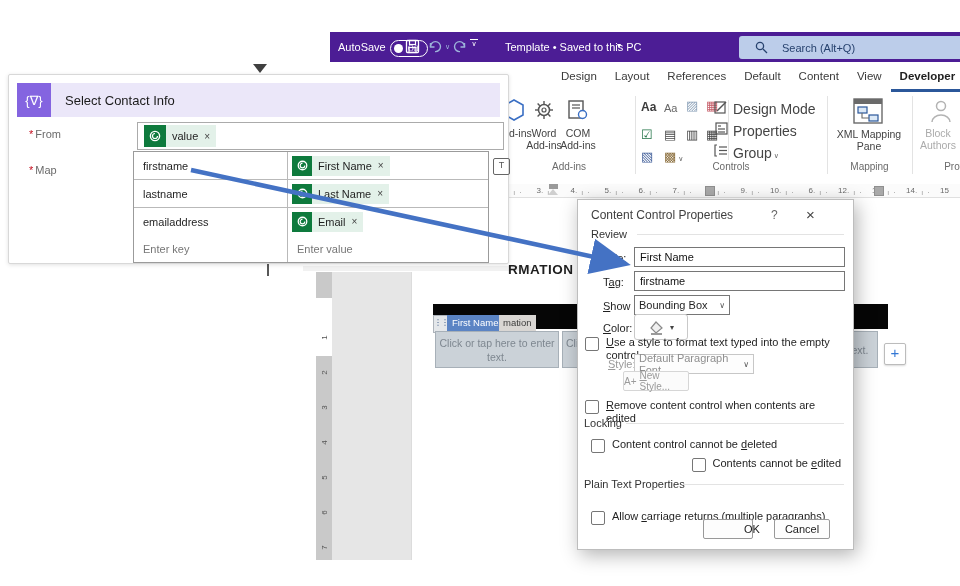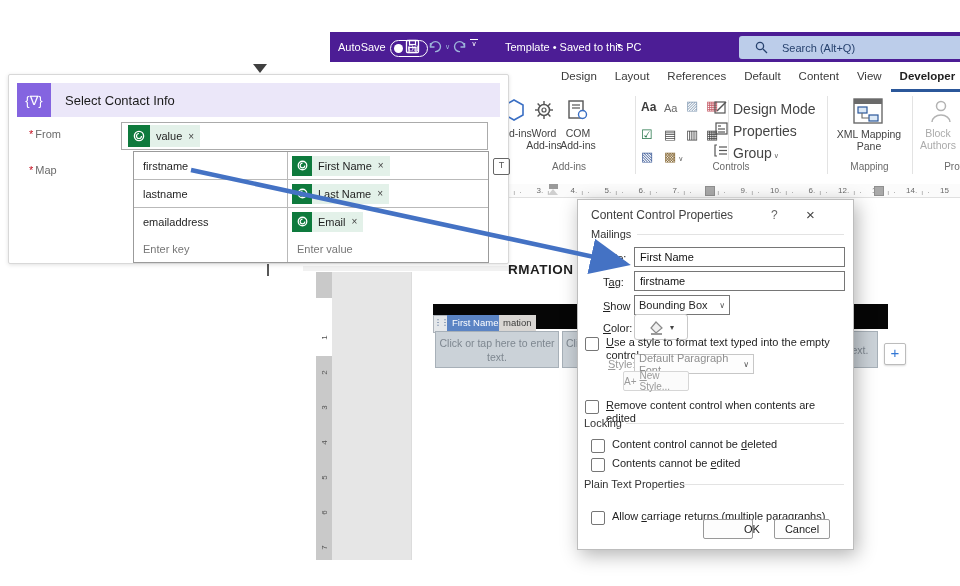--- a/index.html
+++ b/index.html
@@ -92,21 +92,21 @@
 
   
   #flow-card{position:absolute;left:8px;top:74px;width:499px;height:188px;background:#fff;
              border:1px solid #d8d8d8;border-radius:2px;box-shadow:0 1px 4px rgba(0,0,0,.12);z-index:6;}
   #fc-header{position:absolute;left:8px;top:8px;right:8px;height:34px;background:#ebe7f9;display:flex;align-items:center;}
   #fc-icon{width:34px;height:34px;background:#8464e0;color:#fff;font-size:13px;display:flex;
            align-items:center;justify-content:center;flex:0 0 34px;}
   #fc-title{margin-left:14px;font-size:13px;color:#1b1b1b;}
   .fc-label{position:absolute;left:20px;font-size:11px;color:#6b6b6b;}
   .req{color:#c50f1f;margin-right:2px;}
-  #from-input{position:absolute;left:112px;top:47px;width:367px;height:28px;border:1px solid #ababab;
+  #from-input{position:absolute;left:128px;top:47px;width:367px;height:28px;border:1px solid #ababab;
               display:flex;align-items:center;box-sizing:border-box;background:#fff;}
   .pill{display:inline-flex;align-items:center;background:#e3f1e9;height:22px;margin-left:6px;
         padding-right:6px;font-size:11px;color:#1f1f1f;}
   .pill-ico{width:22px;height:22px;background:#0e7a3d;display:flex;align-items:center;justify-content:center;
             margin-right:6px;}
   .pill-x{margin-left:6px;color:#444;font-size:10px;}
   #map-table{position:absolute;left:124px;top:76px;width:356px;border:1px solid #9b9b9b;box-sizing:border-box;}
   #map-rows{display:contents;}
   .mrow{display:grid;grid-template-columns:154px 1fr;height:27px;border-bottom:1px solid #b9b9b9;}
   .mrow:last-child{border-bottom:none;}
@@ -479,21 +479,21 @@
       </div>
     </div>
     <div id="textmode-btn">T</div>
   </div>
 
   <div id="dialog">
     <div id="dlg-title">Content Control Properties</div>
     <div id="dlg-help">?</div>
     <div id="dlg-close">×</div>
 
-    <div class="sect" style="left:13px;top:28px;">Mailings</div>
+    <div class="sect" style="left:13px;top:28px;">Review</div>
     <div class="hr" style="left:59px;top:34px;width:207px;"></div>
 
     <div class="flabel" style="left:25px;top:52px;"><u>T</u>itle:</div>
     <div class="dinput" style="left:56px;top:47px;width:211px;">First Name</div>
     <div class="flabel" style="left:25px;top:76px;">T<u>a</u>g:</div>
     <div class="dinput" style="left:56px;top:71px;width:211px;">firstname</div>
     <div class="flabel" style="left:25px;top:100px;"><u>S</u>how as:</div>
     <div class="ddown" style="left:56px;top:95px;width:96px;">
       <span>Bounding Box</span>
         <span class="dd-chev">∨</span>
@@ -524,21 +524,21 @@
       <span class="chkbox"></span>
       <span class="chklbl"><u>R</u>emove content control when contents are edited</span>
     </div>
 
     <div class="sect" style="left:6px;top:217px;">Locking</div>
     <div class="hr" style="left:48px;top:223px;width:218px;"></div>
     <div class="chkrow" style="left:13px;top:238px;width:250px;">
       <span class="chkbox"></span>
       <span class="chklbl">Content control cannot be <u>d</u>eleted</span>
     </div>
-    <div class="chkrow" style="left:13px;top:257px;width:250px;">
+    <div class="chkrow" style="left:13px;top:257px;width:250px;justify-content:flex-end;">
       <span class="chkbox"></span>
       <span class="chklbl">Contents cannot be <u>e</u>dited</span>
     </div>
 
     <div class="sect" style="left:6px;top:278px;">Plain Text Properties</div>
     <div class="hr" style="left:104px;top:284px;width:162px;"></div>
     <div class="chkrow" style="left:13px;top:299px;width:250px;margin-top:11px;">
       <span class="chkbox"></span>
       <span class="chklbl">Allow <u>c</u>arriage returns (multiple paragraphs)</span>
     </div>

